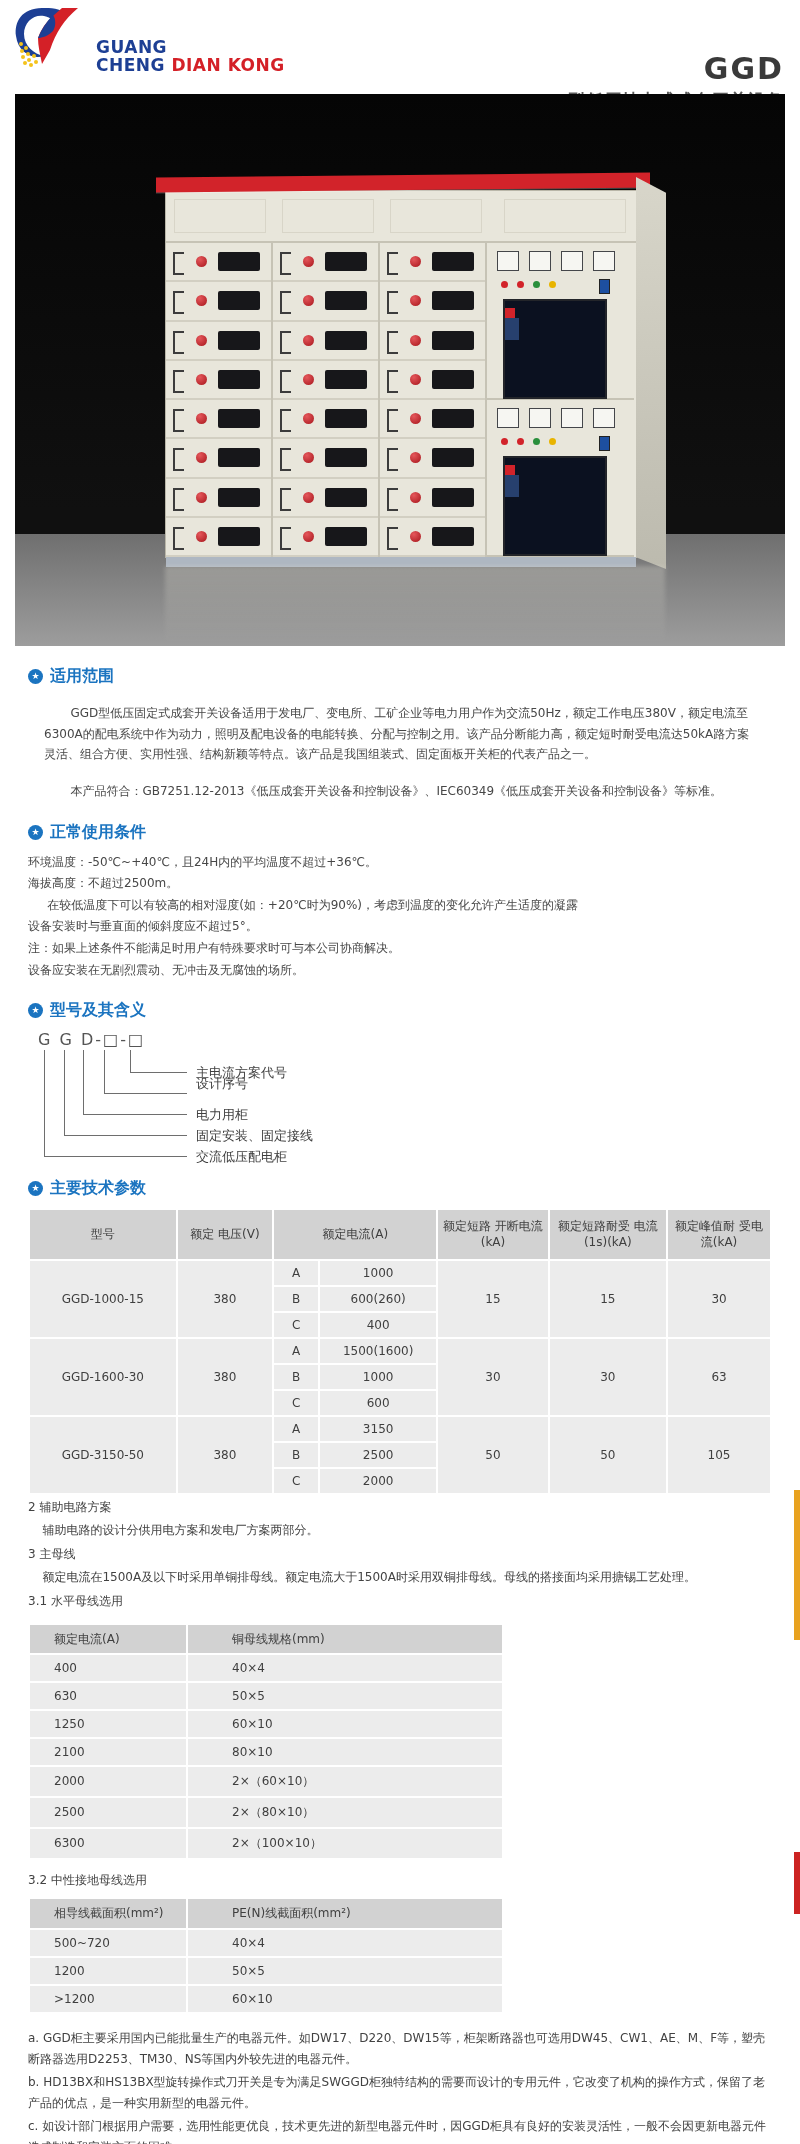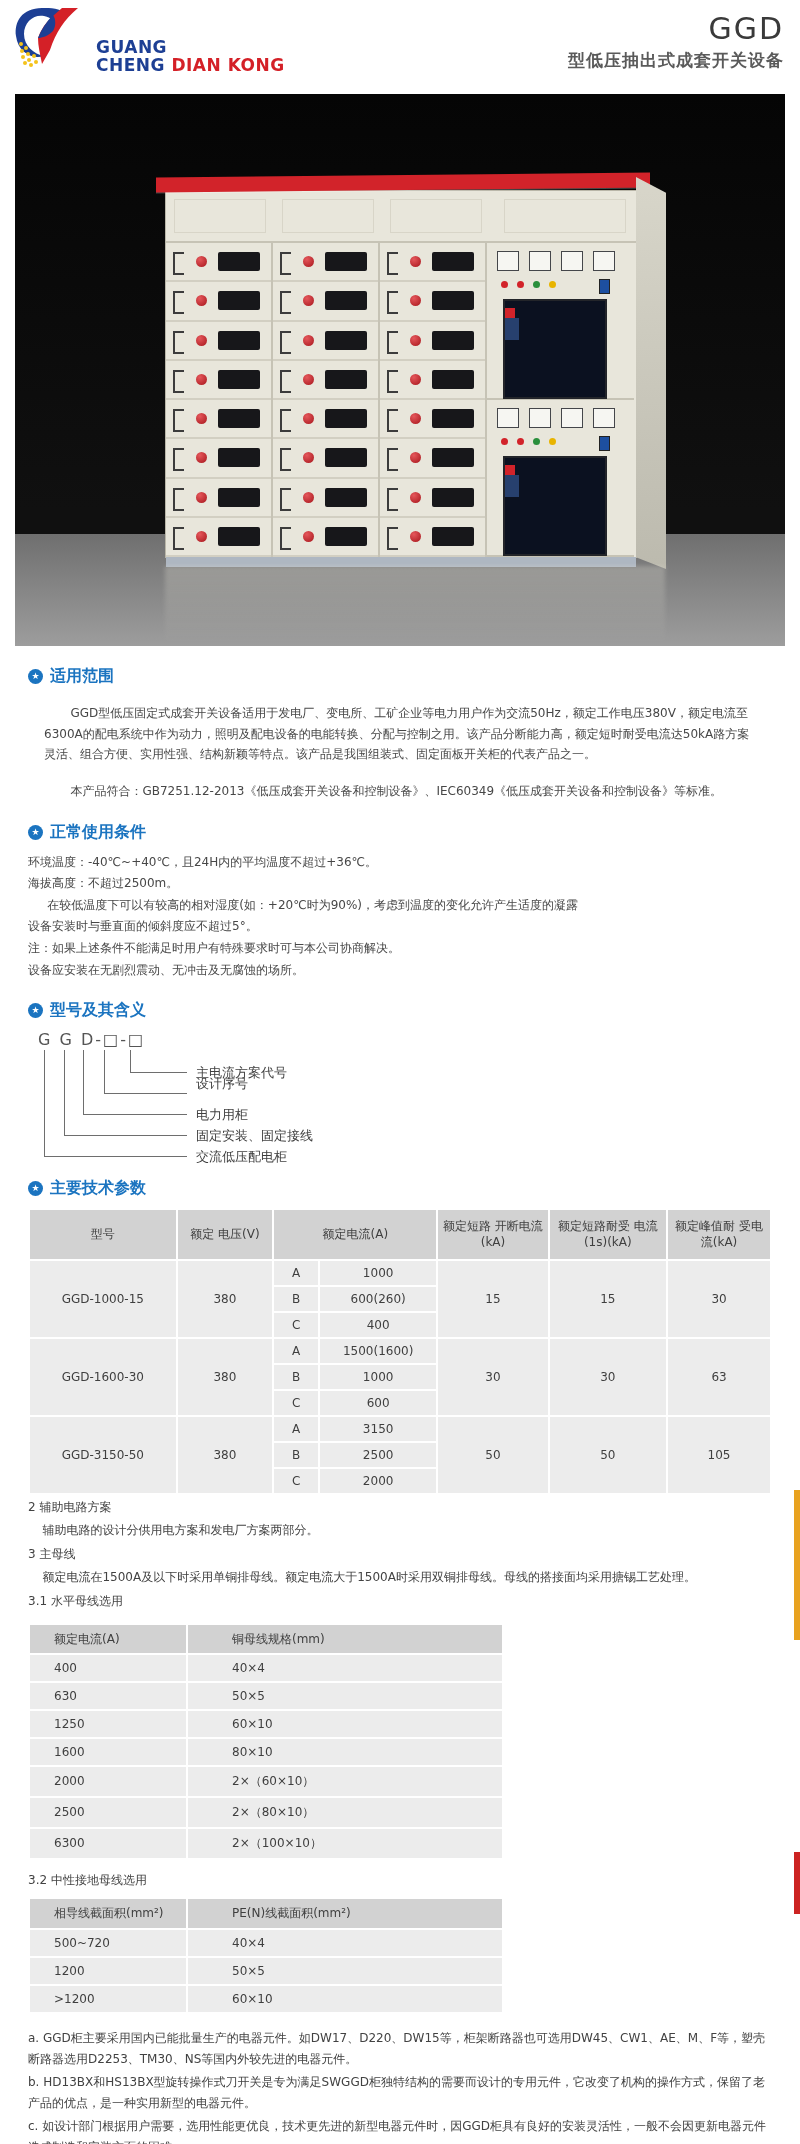--- a/index.html
+++ b/index.html
@@ -7,21 +7,21 @@
   .page{position:relative;width:800px;min-height:2144px;overflow:hidden;}
 
   
   .hdr{display:flex;justify-content:space-between;align-items:flex-start;padding:4px 16px 2px 12px;height:84px;}
   .brand{display:flex;align-items:flex-start;}
   .brand-text{margin-top:34px;margin-left:2px;line-height:1.08;font-weight:bold;letter-spacing:.5px;}
   .brand-l1{color:#1d3f94;font-size:17px;}
   .brand-cheng{color:#1d3f94;font-size:17px;}
   .brand-dk{color:#d42027;font-size:17px;}
   .prod{text-align:right;margin-top:10px;}
-  .prod-code{font-size:30px;font-weight:400;color:#3a3a3a;letter-spacing:2px;line-height:1;}
+  .prod-code{font-size:30px;font-weight:700;color:#3a3a3a;letter-spacing:2px;line-height:1;margin-top:40px;}
   .prod-sub{font-size:17px;color:#5a5a5a;font-weight:bold;margin-top:5px;letter-spacing:1px;}
 
   
   .photo{margin:4px 15px 0;height:552px;background:linear-gradient(#050505,#101010 75%);position:relative;overflow:hidden;}
   .floor{position:absolute;left:0;right:0;bottom:0;height:112px;background:linear-gradient(#6f6f6f,#9d9d9d);}
   .cab{position:absolute;left:150px;top:96px;width:470px;height:366px;background:#e8e6db;border:1px solid #b9b6a8;}
   .cab-red{position:absolute;left:-10px;right:-14px;top:-16px;height:15px;background:#d2232a;transform:skewY(-.6deg);box-shadow:0 1px 0 rgba(255,255,255,.25);}
   .cab-side{position:absolute;left:470px;top:-14px;width:30px;height:392px;background:linear-gradient(#d8d6ca,#bcbaae);clip-path:polygon(0 0,100% 4%,100% 100%,0 97%);}
   .cab-toprow{position:absolute;left:0;top:0;right:0;height:50px;border-bottom:2px solid #c6c3b5;}
   .cab-base{position:absolute;left:0;right:0;bottom:-10px;height:10px;background:#aeb7c2;}
@@ -439,21 +439,21 @@
       <p class="p-ind">本产品符合：GB7251.12-2013《低压成套开关设备和控制设备》、IEC60349《低压成套开关设备和控制设备》等标准。</p>
     </div>
   </div>
 
   <div class="sec">
     <div class="sec-h">
       <span class="sec-ico">★</span>
       <span>正常使用条件</span>
     </div>
     <div class="bt cond">
-      <p>环境温度：-40℃~+40℃，且24H内的平均温度不超过+36℃。</p>
+      <p>环境温度：-50℃~+40℃，且24H内的平均温度不超过+36℃。</p>
       <p>海拔高度：不超过2500m。</p>
       <p class="ind1">在较低温度下可以有较高的相对湿度(如：+20℃时为90%)，考虑到温度的变化允许产生适度的凝露</p>
       <p>设备安装时与垂直面的倾斜度应不超过5°。</p>
       <p>注：如果上述条件不能满足时用户有特殊要求时可与本公司协商解决。</p>
       <p>设备应安装在无剧烈震动、无冲击及无腐蚀的场所。</p>
     </div>
   </div>
 
   <div class="sec">
     <div class="sec-h">
@@ -578,21 +578,21 @@
           </tr>
         <tr>
             <td class="c1">630</td>
             <td class="c2">50×5</td>
           </tr>
         <tr>
             <td class="c1">1250</td>
             <td class="c2">60×10</td>
           </tr>
         <tr>
-            <td class="c1">1600</td>
+            <td class="c1">2100</td>
             <td class="c2">80×10</td>
           </tr>
         <tr>
             <td class="c1">2000</td>
             <td class="c2">2×（60×10）</td>
           </tr>
         <tr>
             <td class="c1">2500</td>
             <td class="c2">2×（80×10）</td>
           </tr>

